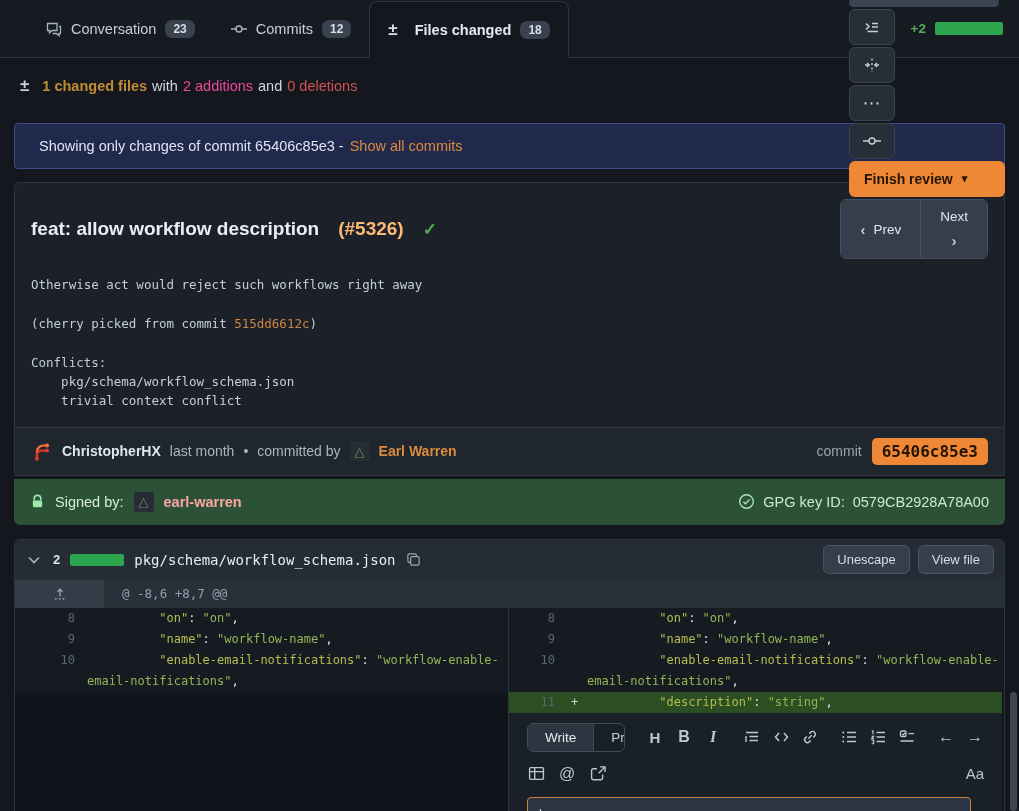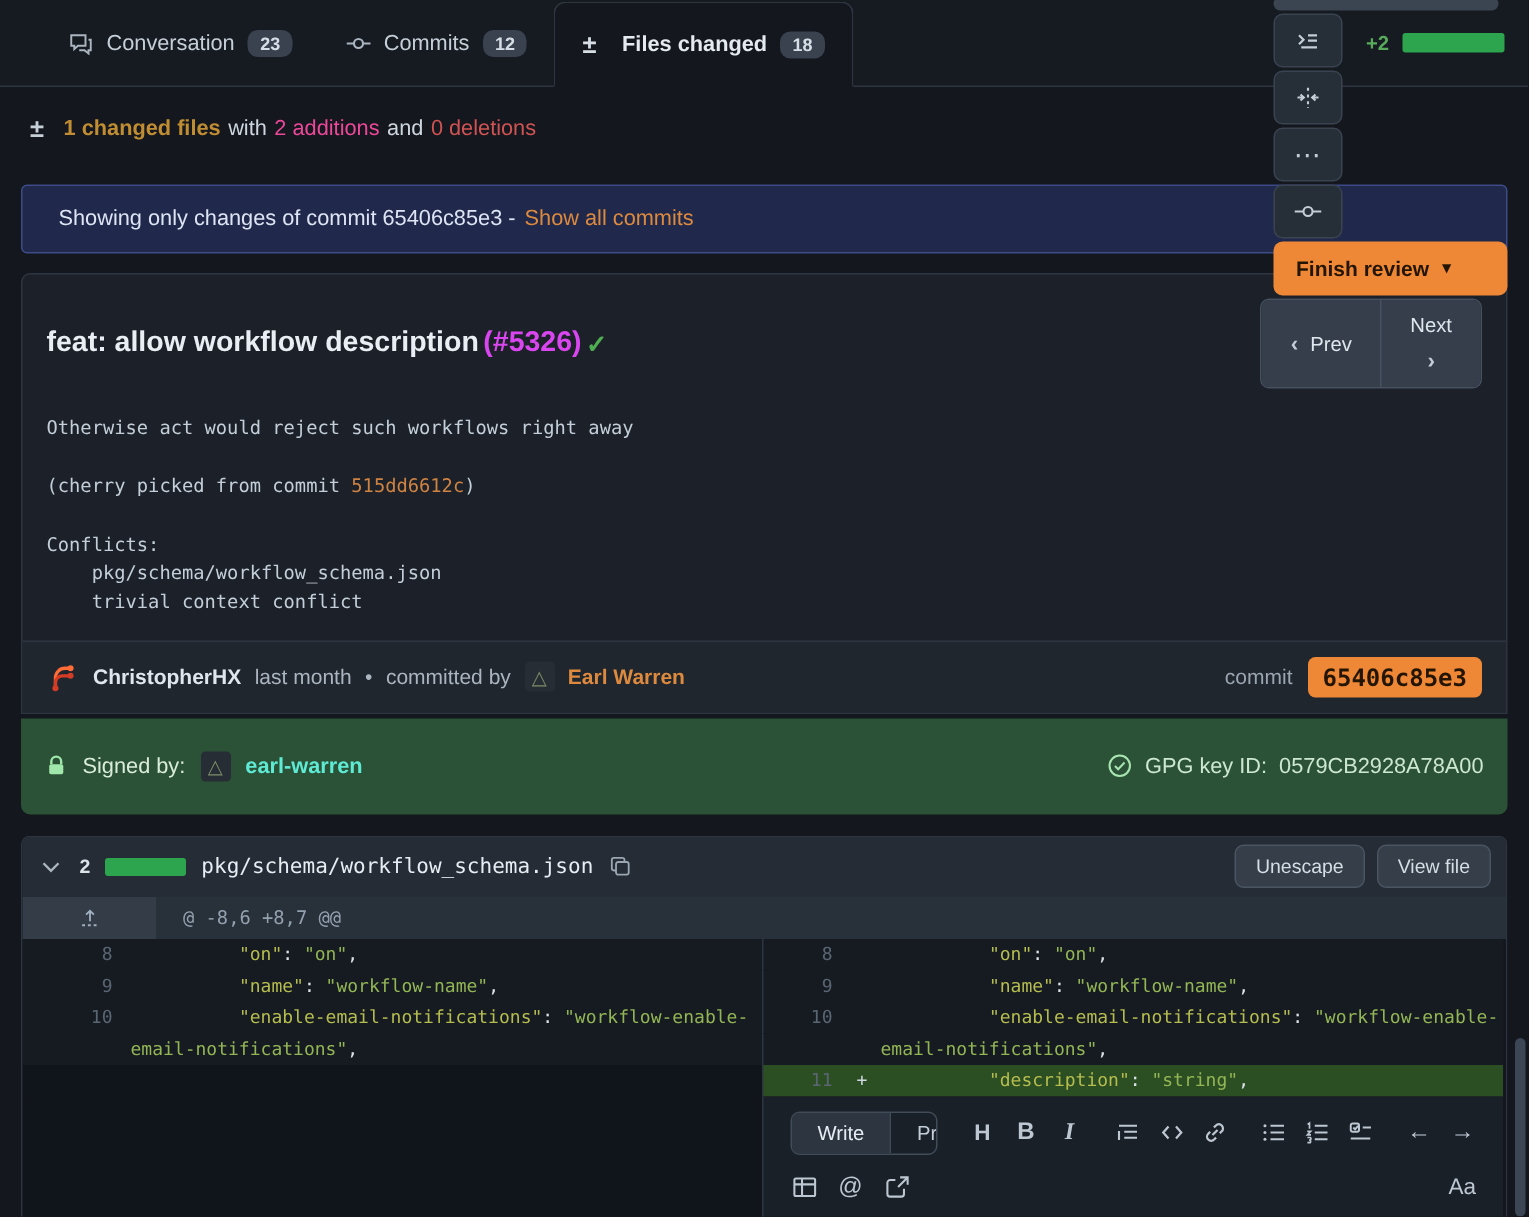--- a/index.html
+++ b/index.html
@@ -32,41 +32,41 @@
   .finish { height:36px; background:#ef8836; color:#241503; border:none; border-radius:6px; font-weight:bold; font-size:14px; padding:0 15px; display:flex; align-items:center; gap:9px; cursor:pointer; font-family:"Liberation Sans",sans-serif; }
   .caret { font-size:11px; }
 
   
   .banner { margin:9px 14px 13px; height:46px; background:#20294b; border:1px solid #3c4c86; border-radius:4px; display:flex; align-items:center; padding-left:24px; font-size:14.5px; color:#dde4f4; gap:6px; }
   .banner a { color:#dd8a3f; text-decoration:none; cursor:pointer; }
 
   
   .commit-box { margin:0 14px; background:#1c2129; border:1px solid #2d3640; border-radius:6px 6px 0 0; }
   .cb-head { display:flex; align-items:center; padding:16px 16px 0; }
-  .cb-title { font-size:19px; font-weight:bold; color:#e9eef4; display:flex; align-items:flex-end; gap:3px; }
-  .cb-title .issue { color:#d946ef; cursor:pointer; }
+  .cb-title { font-size:19px; font-weight:bold; color:#e9eef4; display:flex; align-items:flex-end; gap:19px; }
+  .cb-title .issue { color:#fdba74; cursor:pointer; }
   .okcheck { color:#4fae52; font-size:17px; font-weight:bold; }
   .prevnext { margin-left:auto; display:flex; border:1px solid #465060; border-radius:6px; overflow:hidden; }
   .pn-btn { background:#353e4a; color:#dfe6ee; font-size:13.5px; padding:9px 19px; display:flex; align-items:center; gap:8px; cursor:pointer; }
   .pn-btn + .pn-btn { border-left:1px solid #465060;flex-direction:column; }
   .chev { font-size:15px; font-weight:bold; color:#c3cdd7; }
   .cb-body { margin:16px 16px 0; font-family:"DejaVu Sans Mono",monospace; font-size:12.5px; color:#c3ced8; }
   .bl { white-space:pre; line-height:19.4px; }
   .bl a { color:#cf8342; text-decoration:none; cursor:pointer; }
   .cb-foot { margin-top:16px; border-top:1px solid #2d3640; background:#20262e; padding:10px 16px; display:flex; align-items:center; gap:9px; font-size:14px; color:#aab5c0; border-radius:0; }
   .author { color:#dfe6ee; font-weight:bold;text-align:center; }
   .committer { color:#dd8a3f; font-weight:bold; }
   .avatar-tri { width:20px; height:20px; background:#262d35; border-radius:3px; display:flex; align-items:center; justify-content:center; color:#7d8b66; font-size:13px; }
   .foot-right { margin-left:auto; display:flex; align-items:center; gap:10px; }
   .commit-lbl { color:#9aa5b1; }
   .sha-badge { background:#ef8836; color:#241503; font-family:"DejaVu Sans Mono",monospace; font-size:16px; font-weight:bold; padding:4px 10px; border-radius:5px; cursor:pointer; }
 
   
-  .signed { margin:3px 14px 0; height:64px; background:#2b5237; border-radius:0 0 6px 6px; display:flex; align-items:center; padding:0 16px; gap:10px; font-size:14.5px; color:#d9edda; }
-  .signer { color:#5eead4; font-weight:bold; cursor:pointer; }
+  .signed { margin:3px 14px 0; height:46px; background:#2b5237; border-radius:0 0 6px 6px; display:flex; align-items:center; padding:0 16px; gap:10px; font-size:14.5px; color:#d9edda; }
+  .signer { color:#fca5a5; font-weight:bold; cursor:pointer; }
   .signed-right { margin-left:auto; display:flex; align-items:center; gap:8px; color:#cde8d0; }
   .lock { color:#9fe7ab; display:inline-flex; }
   .verified { color:#a8e4b0; display:inline-flex; }
 
   
   .diff-box { margin:14px 14px 0; border:1px solid #2d3640; border-bottom:none; border-radius:6px 6px 0 0; overflow:hidden; }
   .df-head { background:#252c35; height:40px; display:flex; align-items:center; gap:10px; padding:0 10px; }
   .df-chevron { color:#aab5c0; display:inline-flex; cursor:pointer; padding:0 3px; }
   .df-count { font-weight:bold; font-size:13px; color:#dde4ea; }
   .df-bar { width:54px; height:12px; background:#2da44e; border-radius:2px; }

